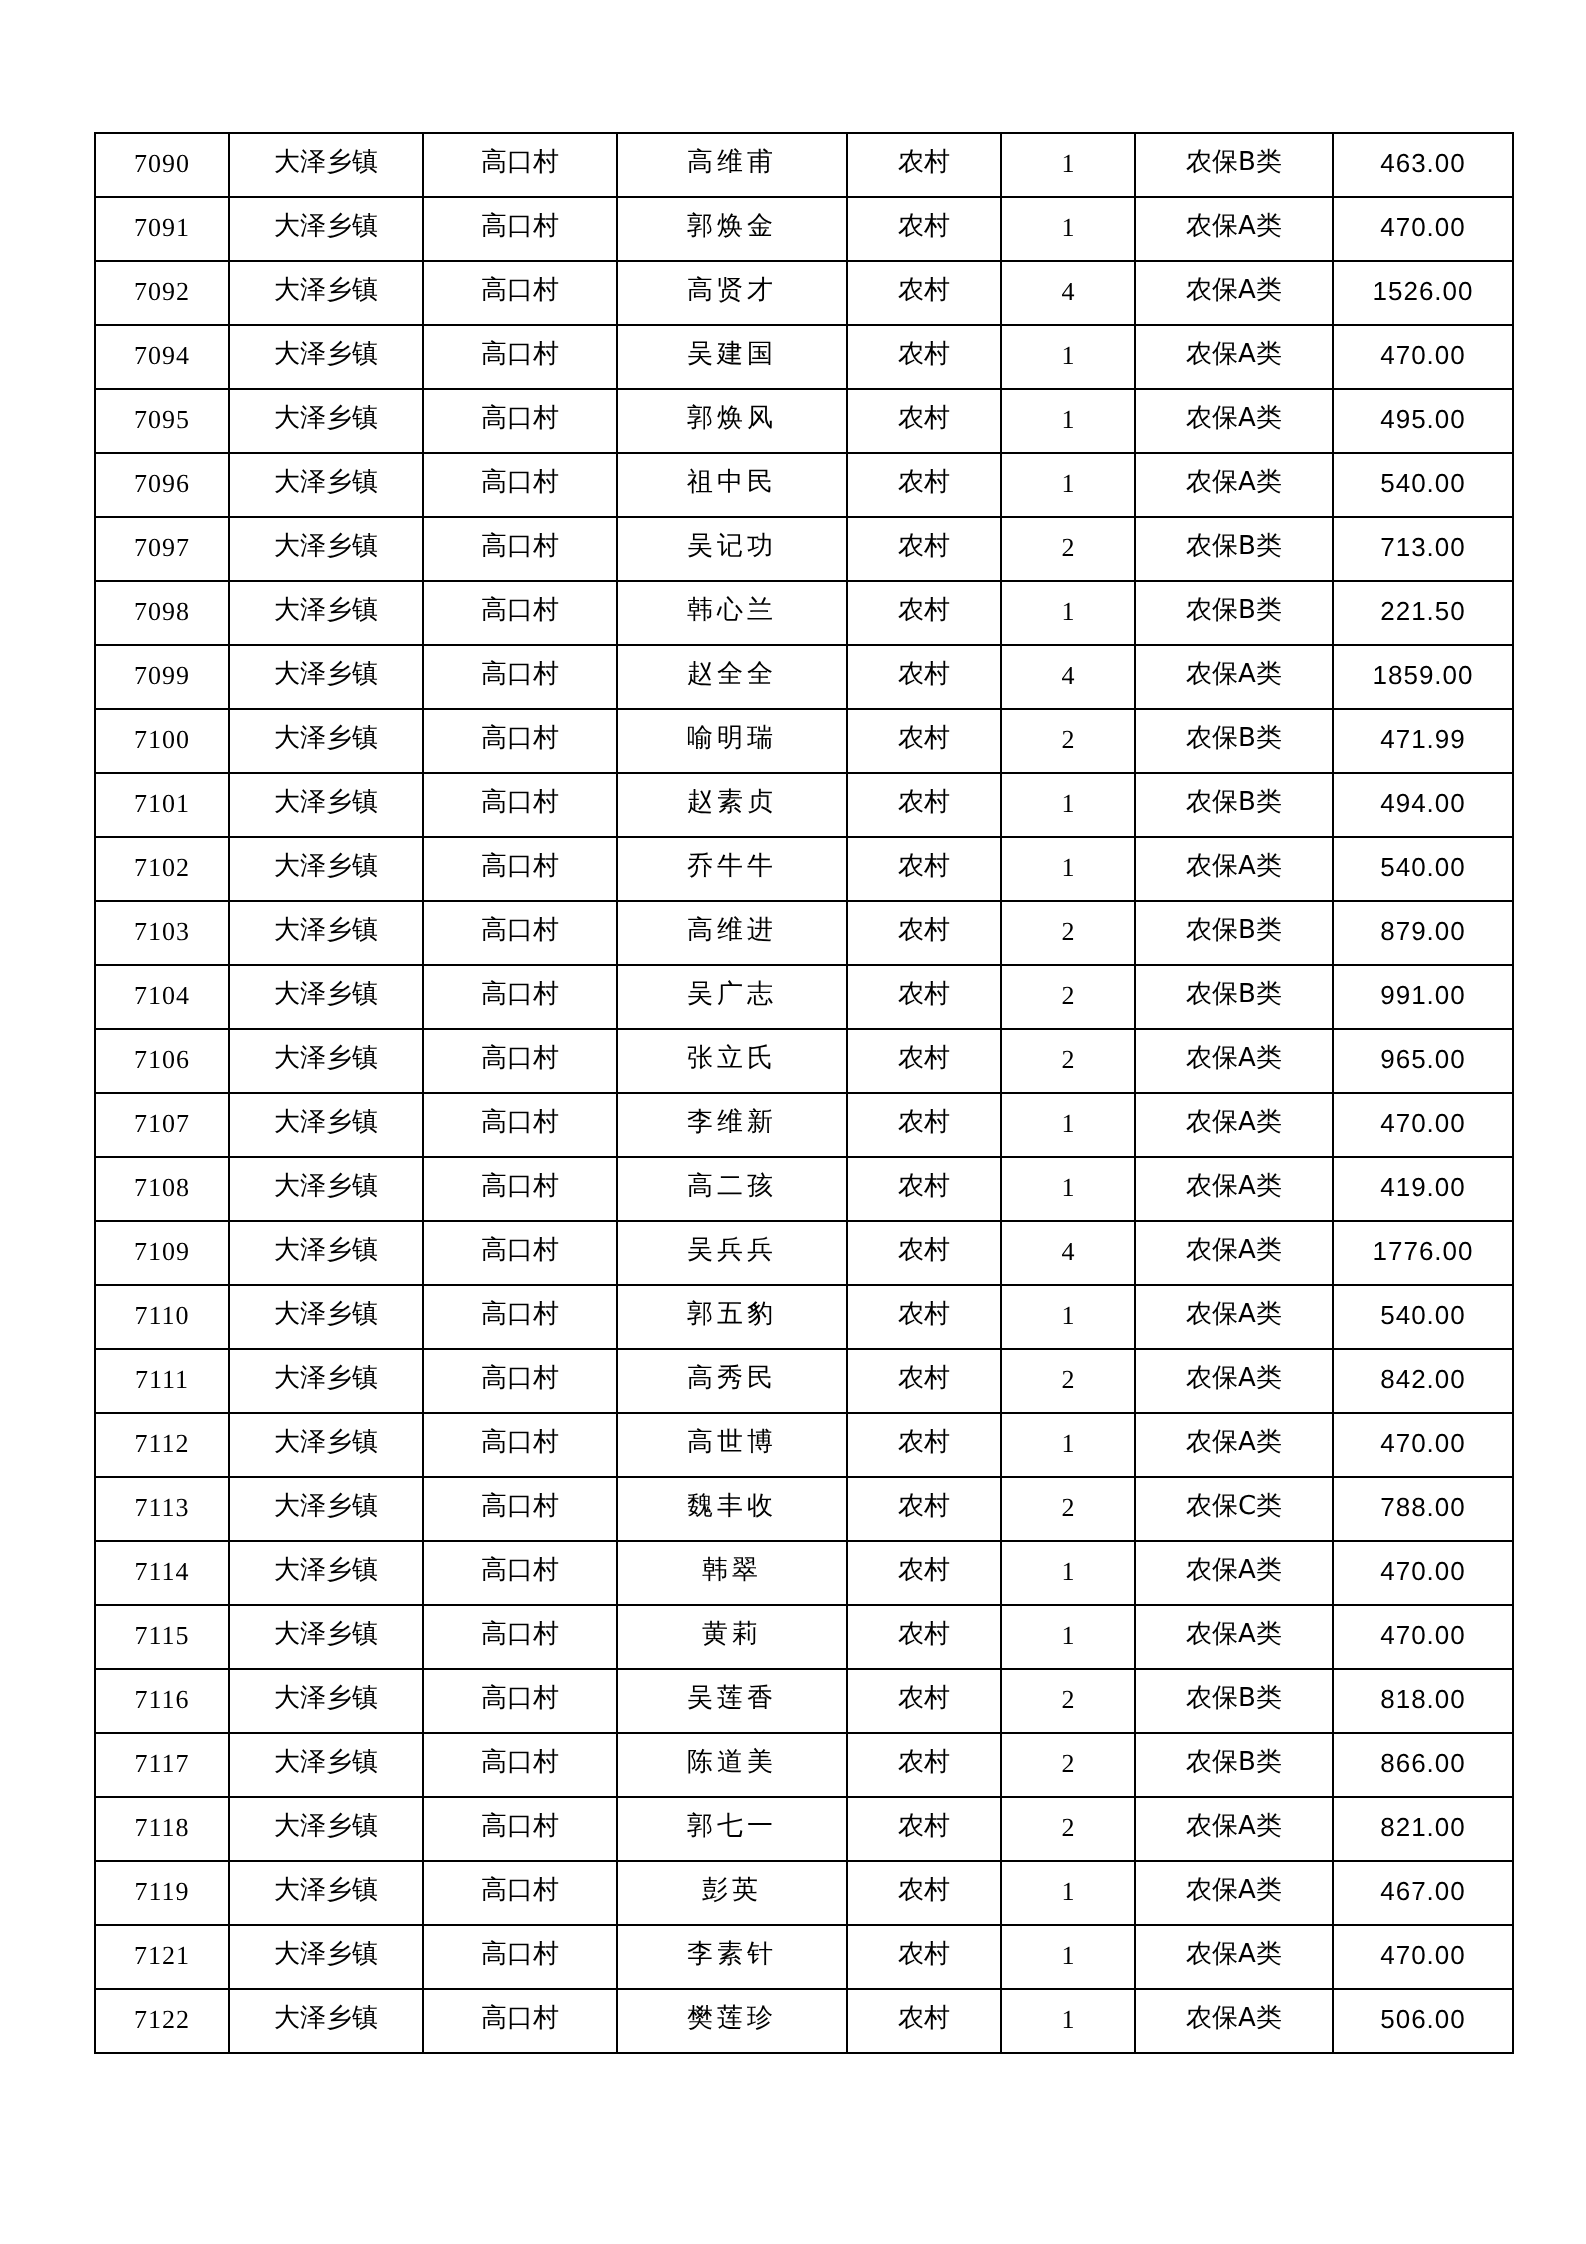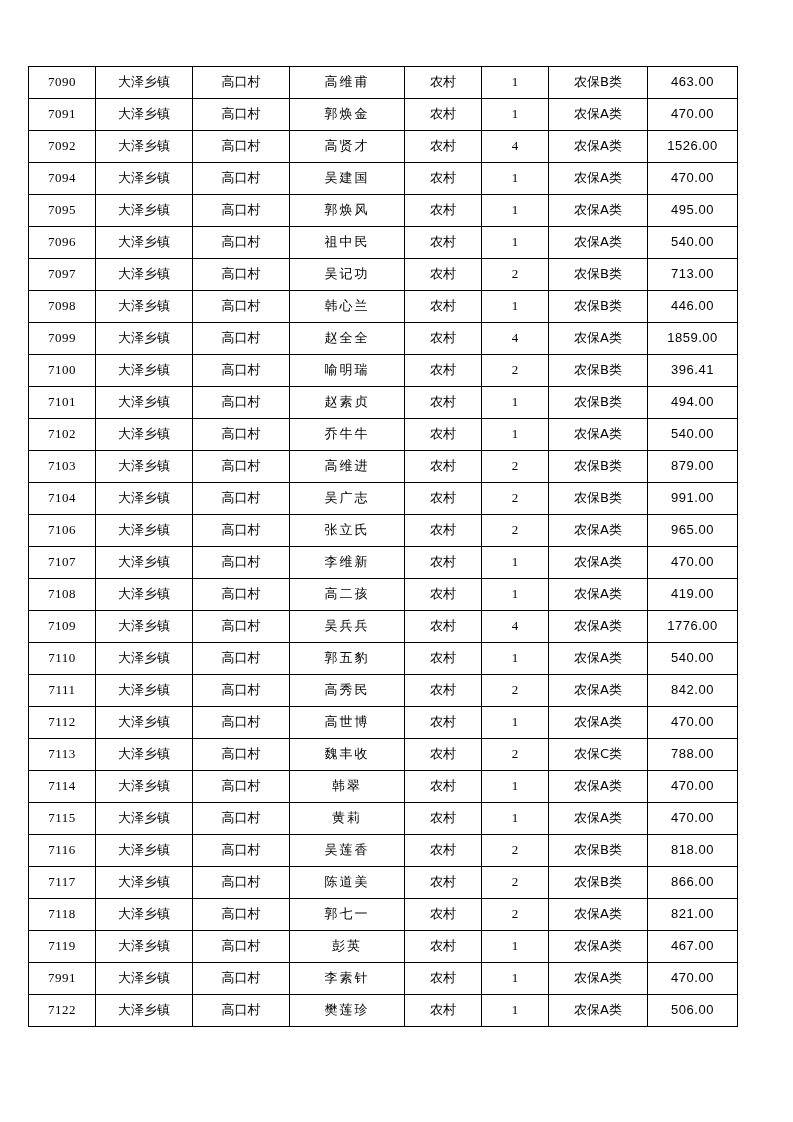--- a/index.html
+++ b/index.html
@@ -11,21 +11,21 @@
     width: 793px;
     height: 1122px;
     font-family: "Liberation Serif", "DejaVu Serif", serif;
     color: #000000;
   }
   .page {
     position: relative;
     width: 716px;
     height: 1122px;
     box-sizing: border-box;
-    padding: 66px 62px 0 28px;
+    padding: 66px 62px 0 47px;
   }
   table.data-table {
     border-collapse: collapse;
     width: 669px;
     table-layout: fixed;
   }
   table.data-table td {
     border: 1px solid #000000;
     height: 31px;
     padding: 0 2px;
@@ -122,41 +122,41 @@
           <td class="c-amount">713.00</td>
         </tr>
         <tr>
           <td class="c-id">7098</td>
           <td class="c-town">大泽乡镇</td>
           <td class="c-village">高口村</td>
           <td class="c-name">韩心兰</td>
           <td class="c-type">农村</td>
           <td class="c-count">1</td>
           <td class="c-cat">农保B类</td>
-          <td class="c-amount">446.00</td>
+          <td class="c-amount">221.50</td>
         </tr>
         <tr>
           <td class="c-id">7099</td>
           <td class="c-town">大泽乡镇</td>
           <td class="c-village">高口村</td>
           <td class="c-name">赵全全</td>
           <td class="c-type">农村</td>
           <td class="c-count">4</td>
           <td class="c-cat">农保A类</td>
           <td class="c-amount">1859.00</td>
         </tr>
         <tr>
           <td class="c-id">7100</td>
           <td class="c-town">大泽乡镇</td>
           <td class="c-village">高口村</td>
           <td class="c-name">喻明瑞</td>
           <td class="c-type">农村</td>
           <td class="c-count">2</td>
           <td class="c-cat">农保B类</td>
-          <td class="c-amount">396.41</td>
+          <td class="c-amount">471.99</td>
         </tr>
         <tr>
           <td class="c-id">7101</td>
           <td class="c-town">大泽乡镇</td>
           <td class="c-village">高口村</td>
           <td class="c-name">赵素贞</td>
           <td class="c-type">农村</td>
           <td class="c-count">1</td>
           <td class="c-cat">农保B类</td>
           <td class="c-amount">494.00</td>
@@ -325,21 +325,21 @@
           <td class="c-id">7119</td>
           <td class="c-town">大泽乡镇</td>
           <td class="c-village">高口村</td>
           <td class="c-name">彭英</td>
           <td class="c-type">农村</td>
           <td class="c-count">1</td>
           <td class="c-cat">农保A类</td>
           <td class="c-amount">467.00</td>
         </tr>
         <tr>
-          <td class="c-id">7991</td>
+          <td class="c-id">7121</td>
           <td class="c-town">大泽乡镇</td>
           <td class="c-village">高口村</td>
           <td class="c-name">李素针</td>
           <td class="c-type">农村</td>
           <td class="c-count">1</td>
           <td class="c-cat">农保A类</td>
           <td class="c-amount">470.00</td>
         </tr>
         <tr>
           <td class="c-id">7122</td>

